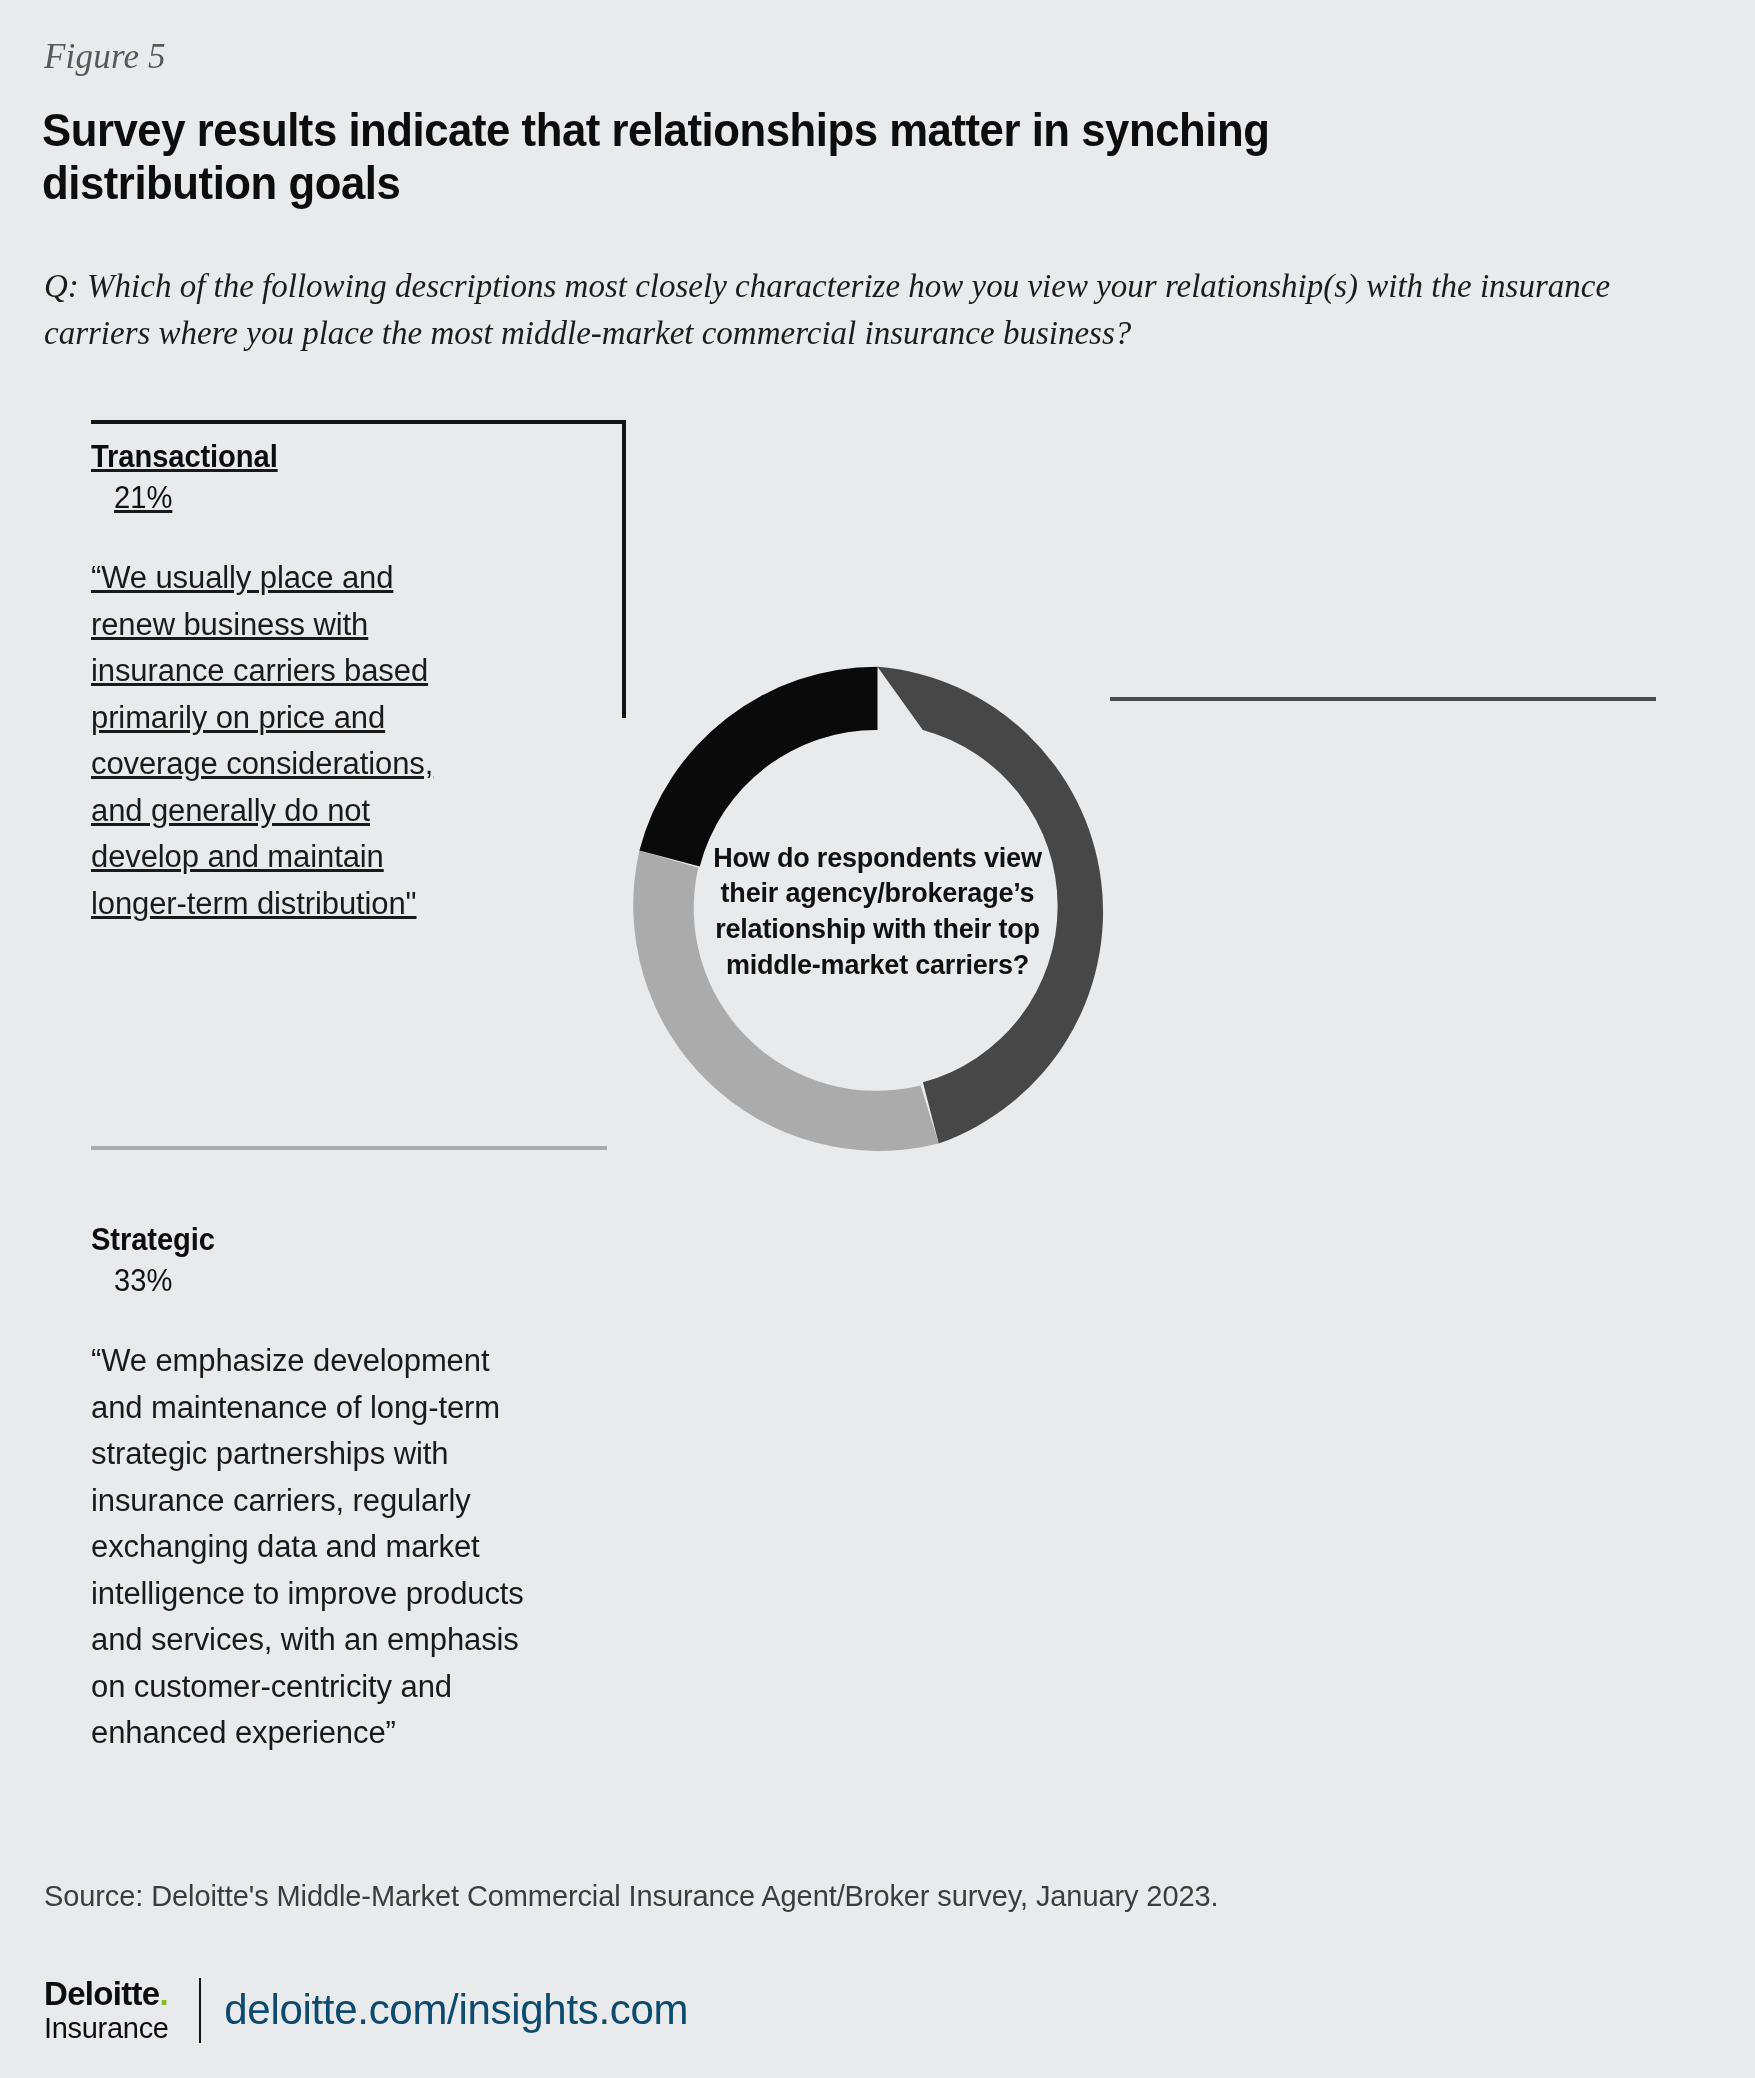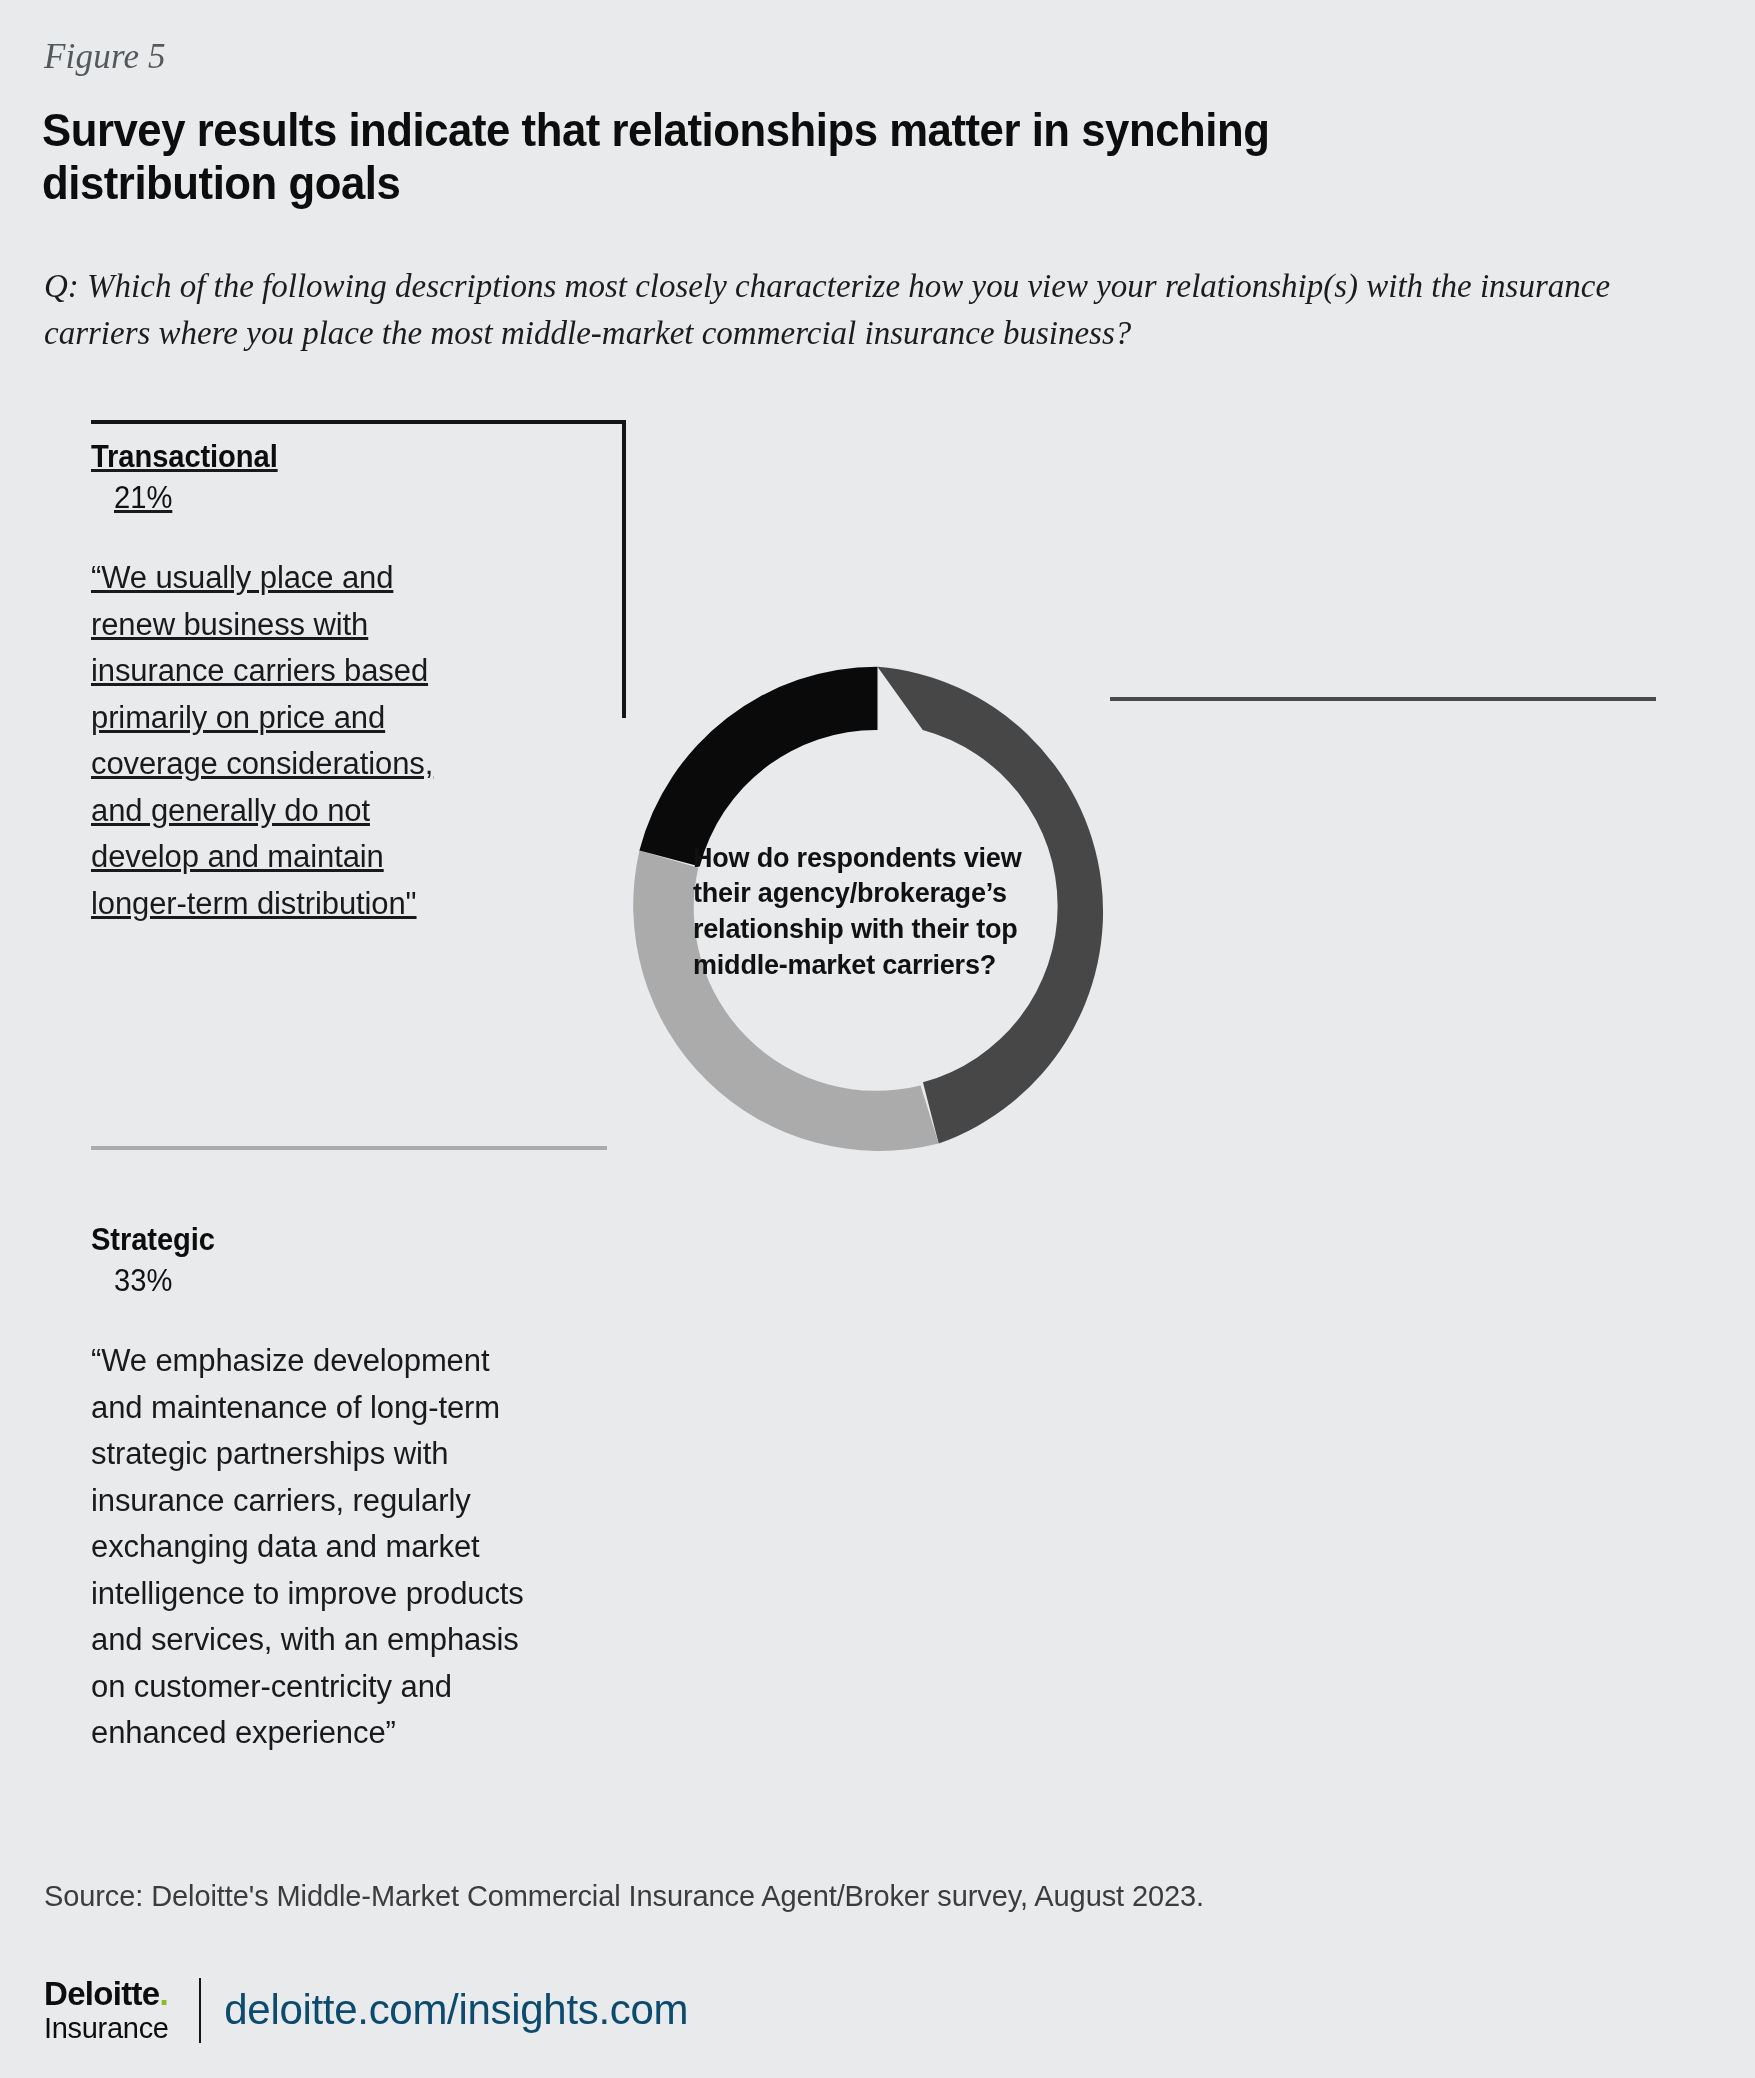--- a/index.html
+++ b/index.html
@@ -44,20 +44,21 @@
 
   
   .donut-wrap{
     position:absolute;left:630px;top:665px;width:495px;height:495px;
   }
   .donut-svg{display:block;}
   .donut-center{
     position:absolute;left:50%;top:50%;
     transform:translate(-50%,-50%);
     width:369px;
+    text-align:center;
     font-weight:bold;
     font-size:27px;
     line-height:1.33;
     color:#111;
     letter-spacing:-0.2px;
   }
 
   
   .lead{position:absolute;background:#2b2b2b;}
   .lead-trans-h{left:91px;top:420px;width:535px;height:3.5px;background:#141414;}
@@ -172,21 +173,21 @@
     <div class="cl-quote">“We usually place and renew business with insurance carriers based primarily on price and coverage considerations, and generally do not develop and maintain longer-term distribution"</div>
   </div>
 
   <div class="callout callout-strategic">
     <div class="cl-name">Strategic</div>
     <div class="cl-pct">33%</div>
     <div class="cl-quote">“We emphasize development and maintenance of long-term strategic partnerships with insurance carriers, regularly exchanging data and market intelligence to improve products and services, with an emphasis on customer-centricity and enhanced experience”</div>
   </div>
 
 
-  <div class="source">Source: Deloitte's Middle-Market Commercial Insurance Agent/Broker survey, August 2023.</div>
+  <div class="source">Source: Deloitte's Middle-Market Commercial Insurance Agent/Broker survey, January 2023.</div>
 
   <div class="footer-bar">
     <div class="logo">
       <div class="logo-top"><span>Deloitte</span><span class="logo-dot">.</span></div>
       <div class="logo-bottom">Insurance</div>
     </div>
     <div class="logo-divider"></div>
     <div class="footer-url">deloitte.com/insights.com</div>
   </div>
 

